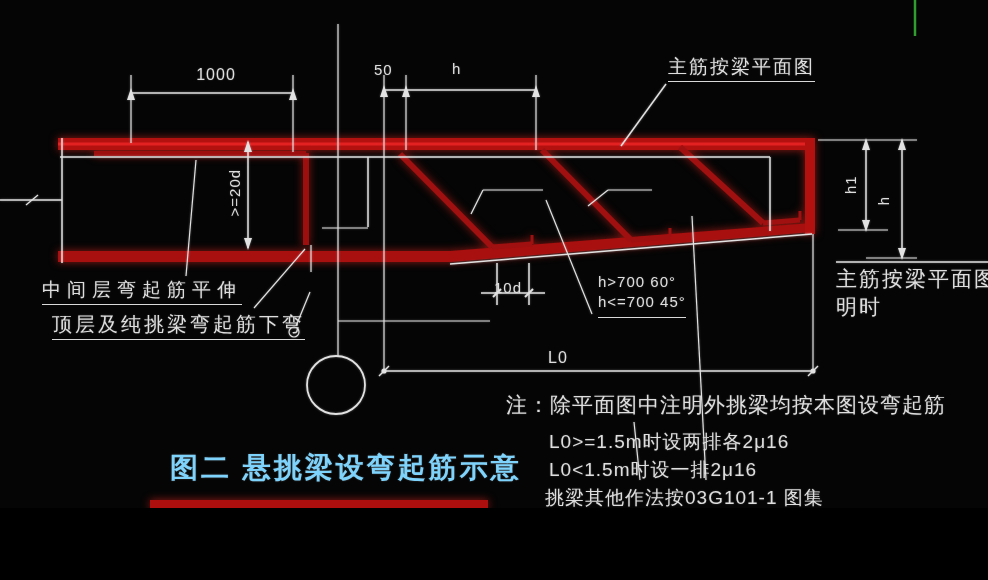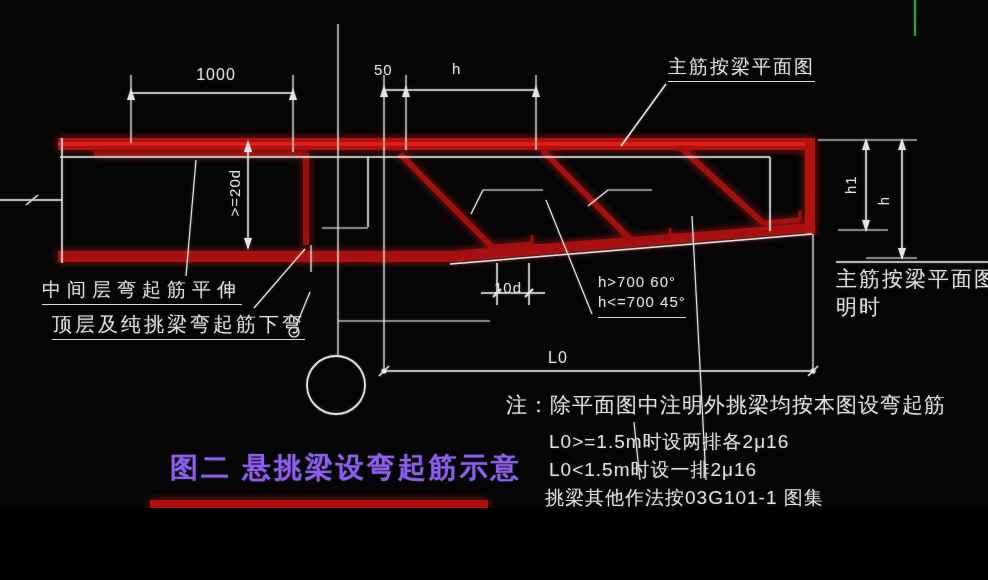--- a/index.html
+++ b/index.html
@@ -11,21 +11,21 @@
   .red-group{filter:drop-shadow(0 0 4px rgba(255,40,30,.55));}
   .white-group{filter:drop-shadow(0 0 1px rgba(255,255,255,.35));}
   .txt{position:absolute;color:#dedede;white-space:nowrap;line-height:1.15;
        text-shadow:0 0 2px rgba(255,255,255,.25);}
   .dim{font-size:15px;letter-spacing:1px;}
   .cjk{font-size:19px;letter-spacing:3px;}
   .underlined{border-bottom:1.5px solid #d9d9d9;padding-bottom:3px;}
   .rot{transform:rotate(-90deg);transform-origin:center center;text-align:center;}
   .note-big{font-size:21px;letter-spacing:1px;}
   .note-sm{font-size:19px;letter-spacing:1px;}
-  #fig-title{font-size:28px;font-weight:bold;letter-spacing:3px;color:#8b5cf6;}
+  #fig-title{font-size:28px;font-weight:bold;letter-spacing:3px;color:#7dd3fc;}
   #watermark-text{font-size:25px;font-weight:bold;letter-spacing:2px;color:#d946ef;}
   .angle{font-size:15px;letter-spacing:1px;line-height:1.35;}
 </style>
 </head>
 <body>
 
 <div id="stage">
 
   <svg width="988" height="580" viewBox="0 0 988 580">
 

